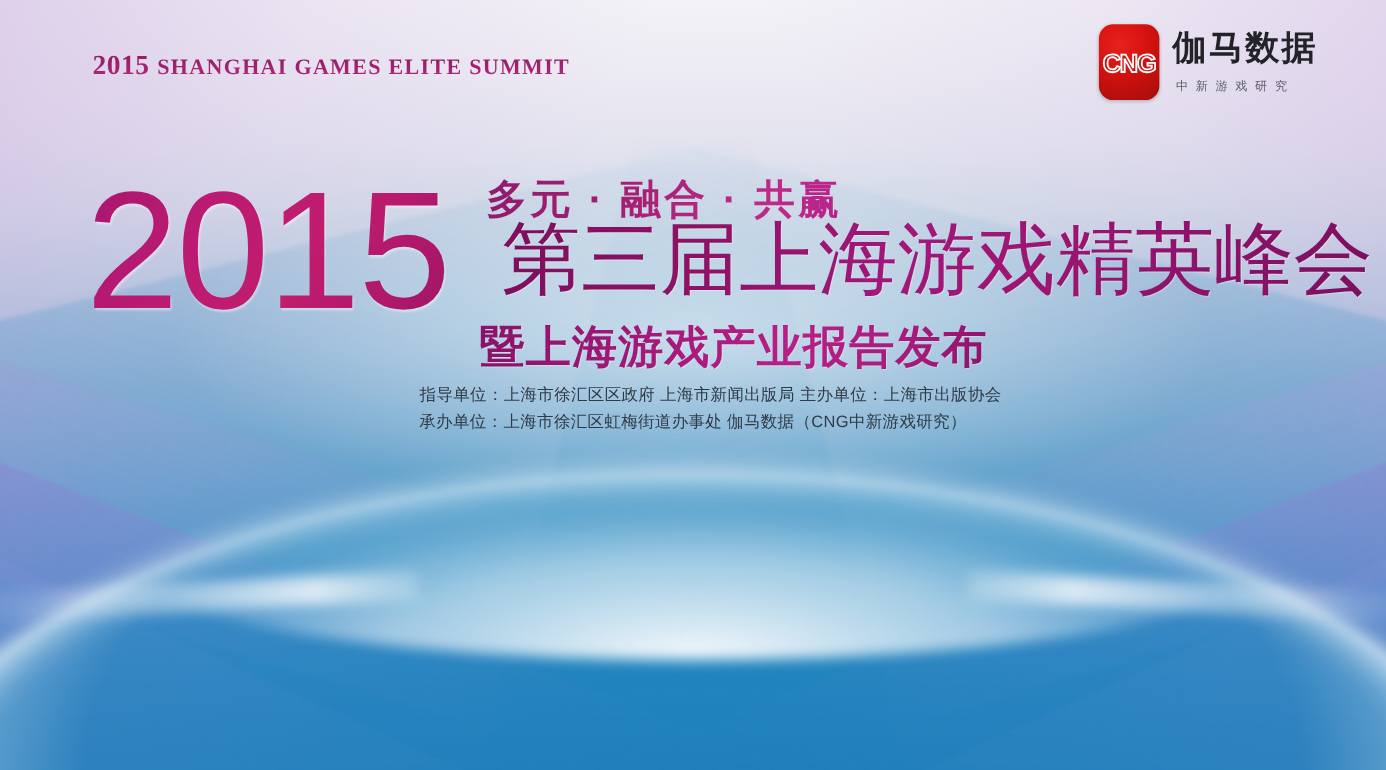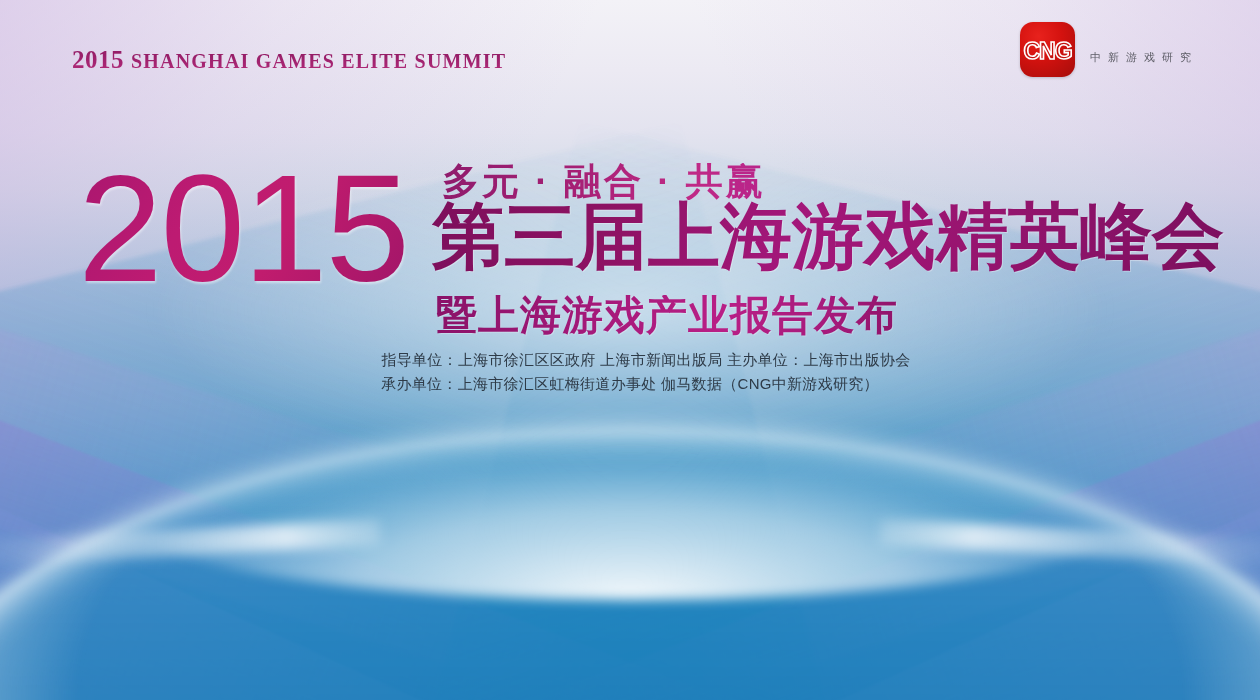--- a/index.html
+++ b/index.html
@@ -154,40 +154,40 @@
     width:1000px;height:320px;border-radius:50%;
     background:radial-gradient(ellipse at 50% 50%,rgba(255,255,255,.55),rgba(255,255,255,0) 68%);
     filter:blur(8px);
   }
 
   
   .fg{position:absolute;inset:0;}
 
   
   .topline{
-    position:absolute;left:72px;top:46px;
+    position:absolute;left:84px;top:46px;
     font-family:"Liberation Serif","DejaVu Serif",serif;
     white-space:nowrap;
     color:#9b1f64;
   }
   .topline .yr{font-size:25px;font-weight:700;letter-spacing:.5px;
     background:linear-gradient(to bottom,#8e1b63,#b32a7a);
     -webkit-background-clip:text;background-clip:text;color:transparent;}
   .topline .en{
     font-size:20px;font-weight:700;letter-spacing:1.2px;margin-left:7px;
     background:linear-gradient(to bottom,#8e1b63,#b32a7a);
     -webkit-background-clip:text;background-clip:text;color:transparent;}
 
   
   .logo{
     position:absolute;right:62px;top:22px;
     display:flex;align-items:center;gap:12px;
   }
   .logo-mark{
-    position:relative;width:55px;height:55px;border-radius:13px;
+    position:relative;width:55px;height:69px;border-radius:13px;
     background:radial-gradient(circle at 34% 26%,#e8221d 0%,#d4120f 42%,#a50d0b 100%);
     box-shadow:0 1px 3px rgba(0,0,0,.18);
     overflow:hidden;flex:none;
   }
   .logo-mark .cng{
     position:absolute;left:50%;top:52%;transform:translate(-50%,-50%);
     font-family:"Liberation Sans","DejaVu Sans",sans-serif;
     font-weight:700;font-size:23px;letter-spacing:-1px;
     color:#c5110e;
     -webkit-text-stroke:1.6px #ffffff;
@@ -220,22 +220,22 @@
   .tagline{
     position:absolute;left:442px;top:163px;
     font-size:37px;font-weight:700;line-height:1;
     letter-spacing:3px;
     background:linear-gradient(100deg,#8f1b6c 0%,#a51f74 40%,#c02a86 75%,#b8238a 100%);
     -webkit-background-clip:text;background-clip:text;color:transparent;
   }
 
   
   .headline{
-    position:absolute;left:432px;top:200px;
-    font-size:72px;font-weight:700;line-height:1;
+    position:absolute;left:456px;top:200px;
+    font-size:72px;font-weight:400;line-height:1;
     letter-spacing:0px;white-space:nowrap;
     background:linear-gradient(103deg,#7d0f5c 0%,#8d1263 22%,#a3177a 45%,#9c1572 62%,#8b1268 82%,#7c0f5e 100%);
     -webkit-background-clip:text;background-clip:text;color:transparent;
     filter:drop-shadow(1px 1px 0 rgba(255,255,255,.30));
   }
 
   
   .subhead{
     position:absolute;left:436px;top:295px;
     font-size:41px;font-weight:700;line-height:1;
@@ -289,20 +289,21 @@
 
     <div class="topline">
       <span class="yr">2015</span><span class="en">SHANGHAI GAMES ELITE SUMMIT</span>
     </div>
 
     <div class="logo">
       <div class="logo-mark">
         <span class="cng">CNG</span>
       </div>
       <div class="logo-text">
+        <span class="logo-cn">伽马数据</span>
         <span class="logo-sub">中新游戏研究</span>
       </div>
     </div>
 
     <div class="big-year">2015</div>
 
     <div class="tagline">多元 · 融合 · 共赢</div>
     <div class="headline">第三届上海游戏精英峰会</div>
     <div class="subhead">暨上海游戏产业报告发布</div>
 

